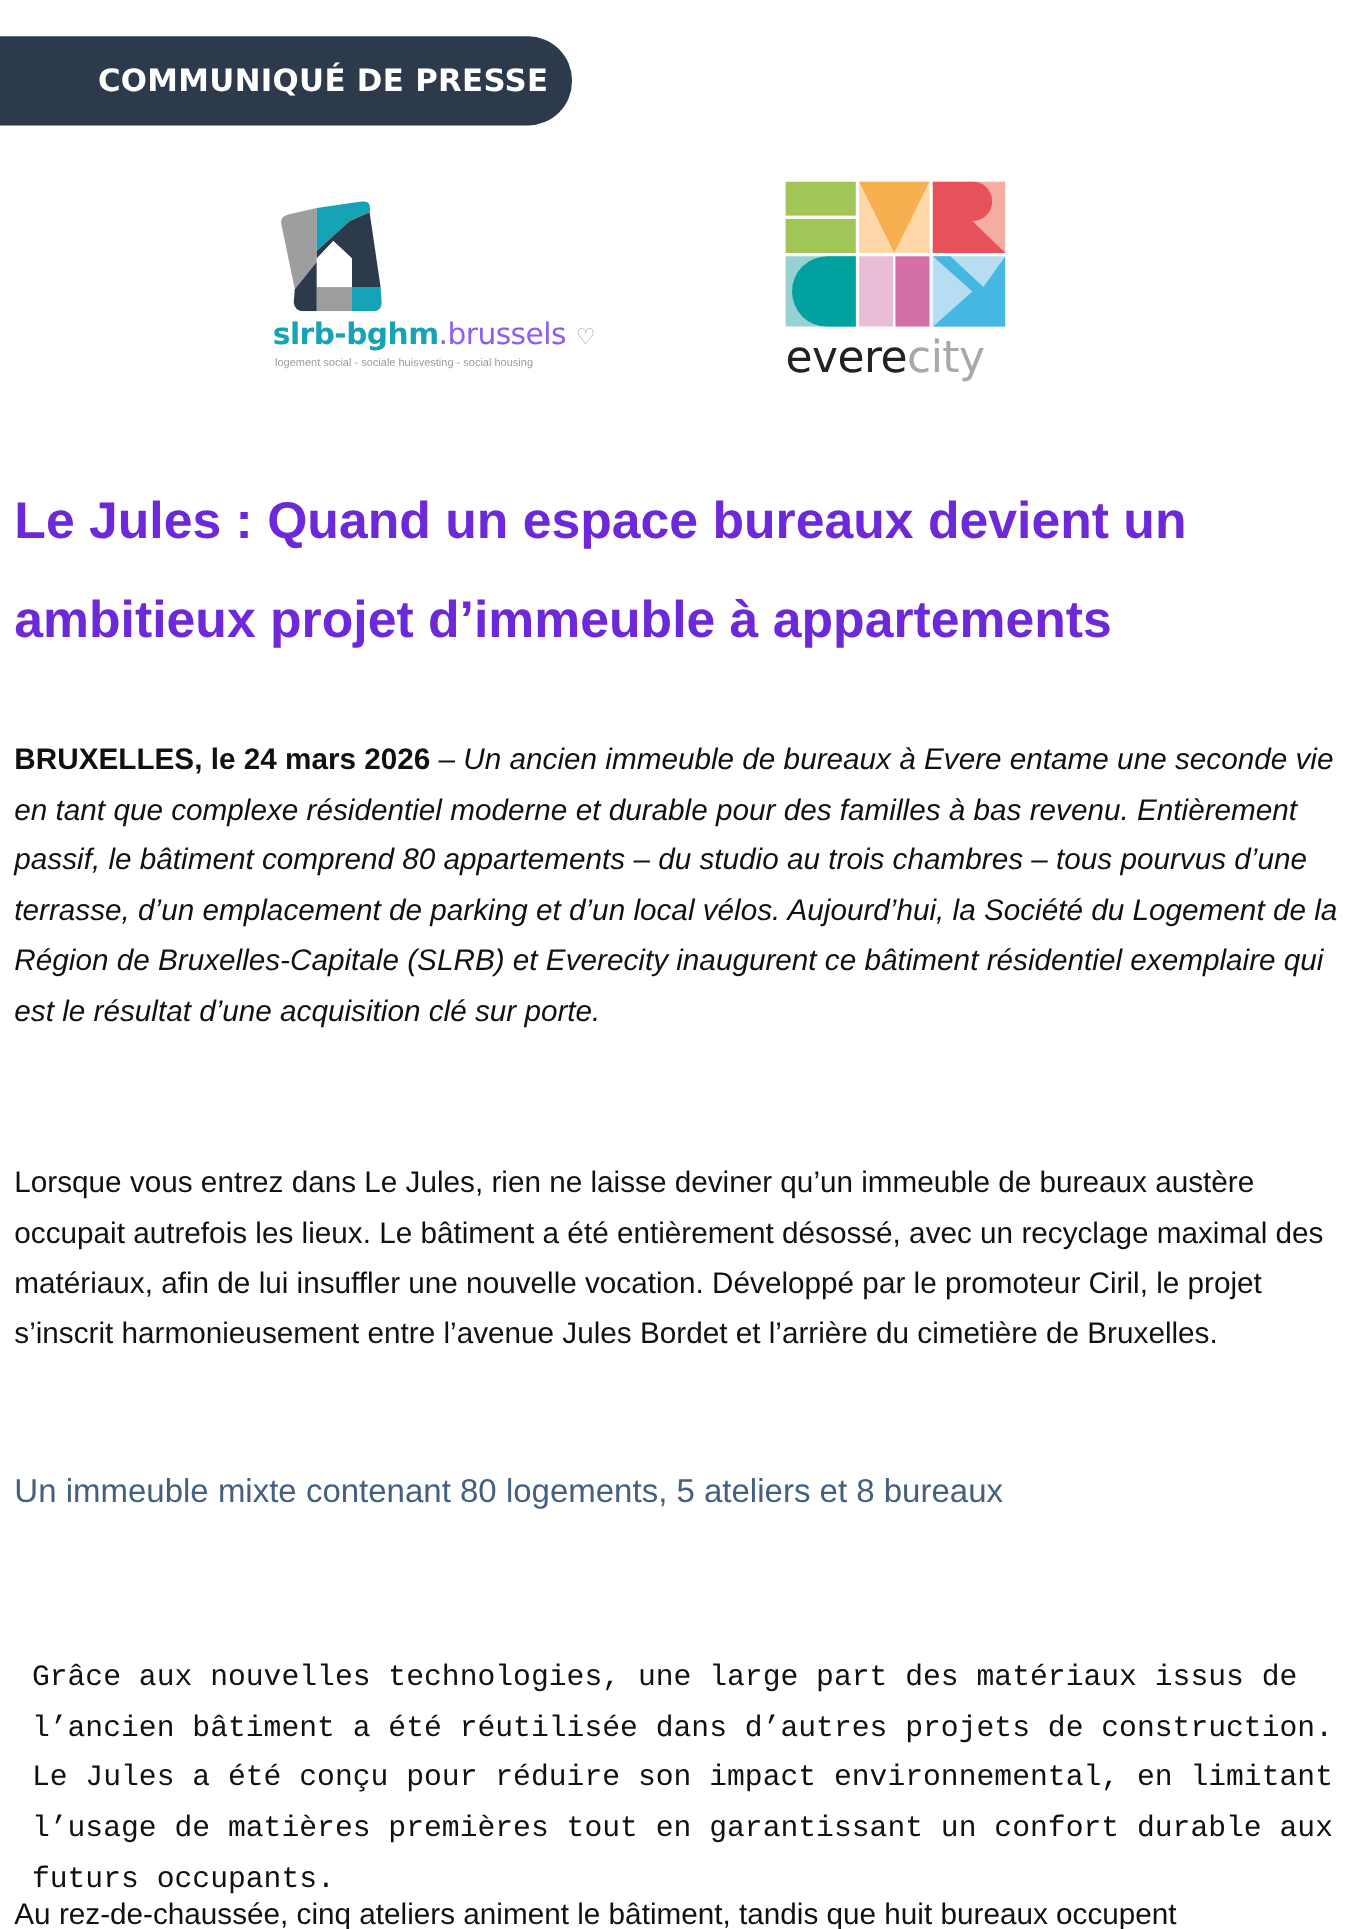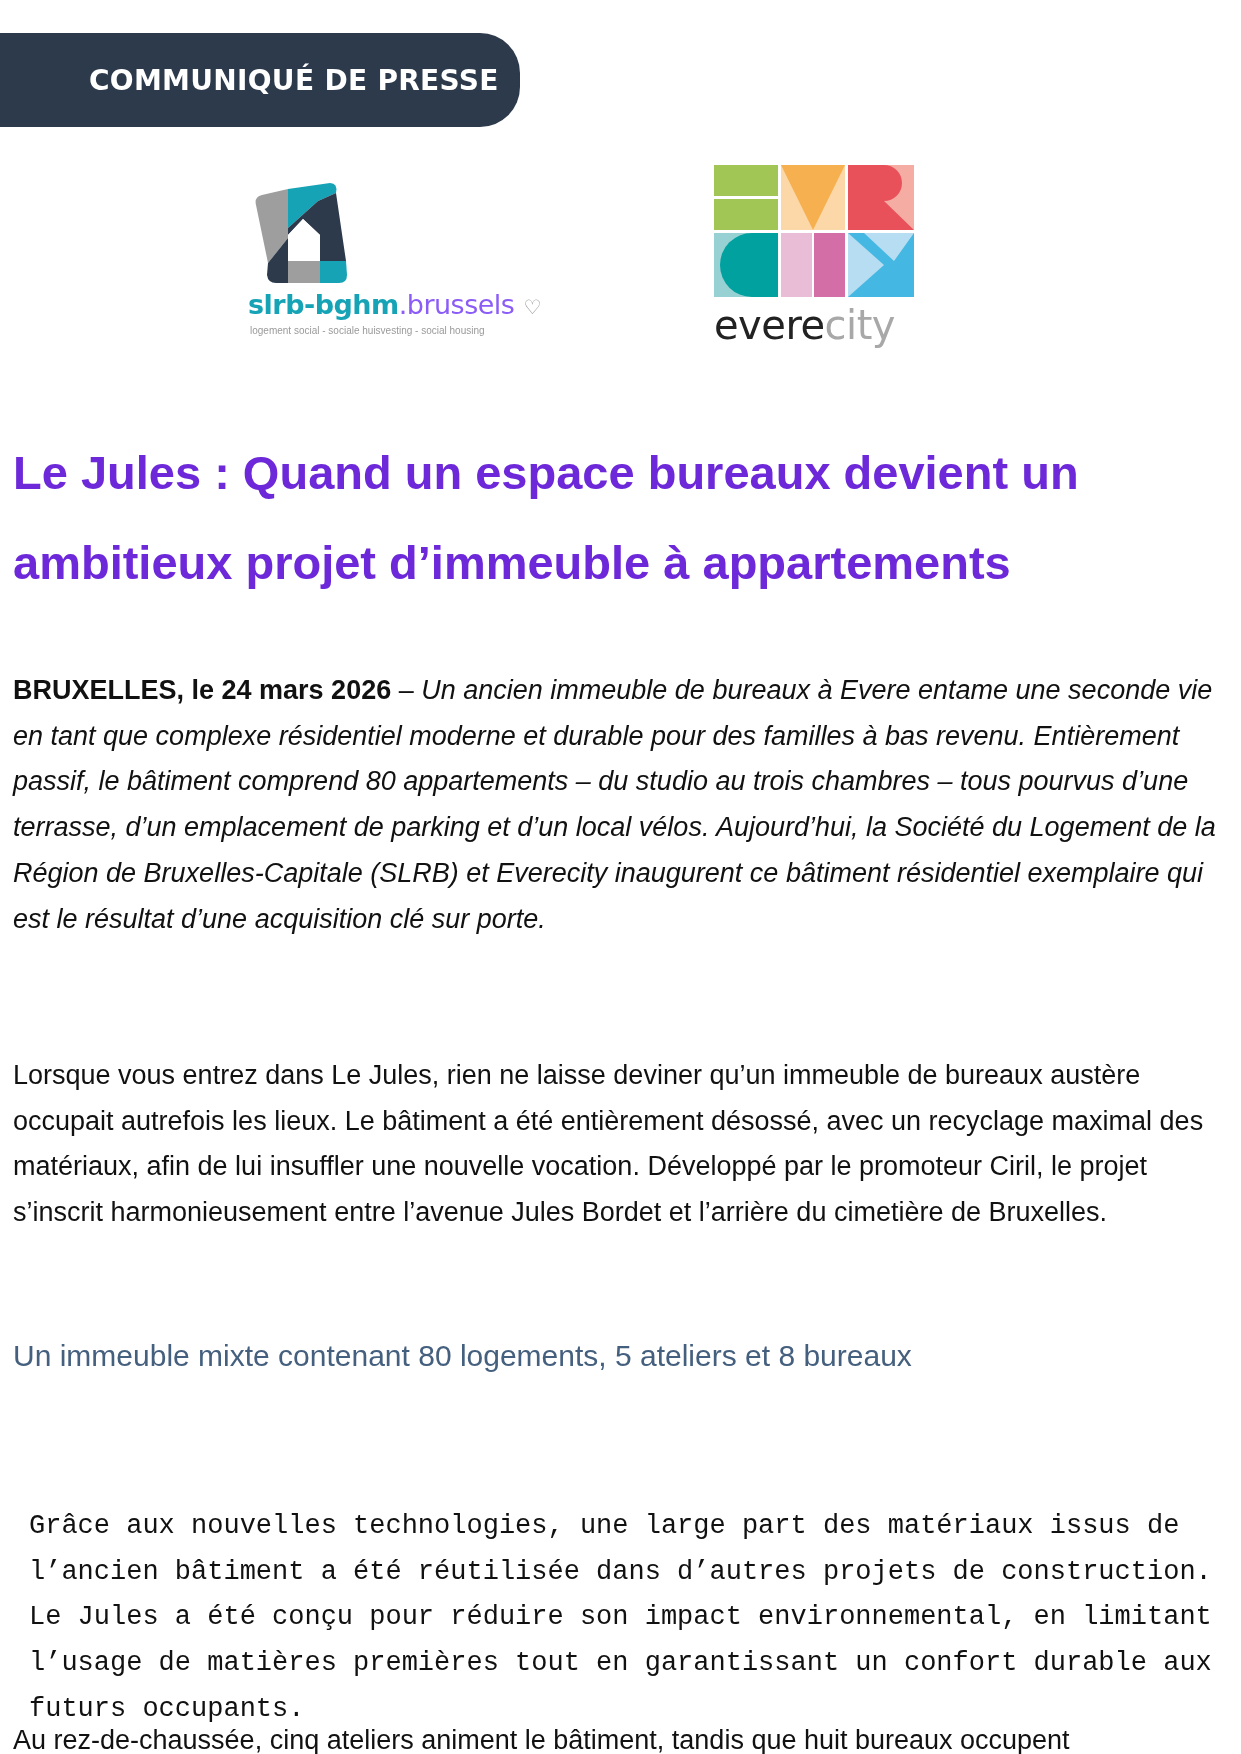--- a/index.html
+++ b/index.html
@@ -1,18 +1,18 @@
 <!DOCTYPE html>
 <html><head>
 <meta charset="utf-8">
 <style>
   html, body { margin: 0; padding: 0; background: #ffffff; }
   body { width: 1241px; height: 1754px; overflow: hidden; position: relative;
          font-family: "Liberation Sans", sans-serif; color: #111; }
-  .banner { position: absolute; left: 0; top: 33px; width: 520px; height: 94px;
+  .banner { position: absolute; left: 0; top: 33px; width: 520px; height: 81px;
             background: #2c3a4c; border-radius: 0 40px 40px 0;
             display: flex; align-items: center; }
   .banner span { color: #fff; font-weight: bold; font-size: 28px; letter-spacing: 0.3px;
                  margin-left: 89px; font-family: "DejaVu Sans", sans-serif; }
   .logo-slrb { position: absolute; left: 248px; top: 183px; width: 310px; height: 160px; }
   .logo-slrb .wordmark { position: absolute; left: 0; top: 106px; font-size: 27px; font-weight: bold;
                  font-family: "DejaVu Sans", sans-serif; letter-spacing: -0.5px; white-space: nowrap; }
   .logo-slrb .wordmark .a { color: #17a3b6; }
   .logo-slrb .wordmark .b { color: #8b5cf6; font-weight: normal; }
   .logo-slrb .tag { position: absolute; left: 2px; top: 142px; font-size: 10px; color: #9a9a9a; white-space: nowrap; text-align: right; }

